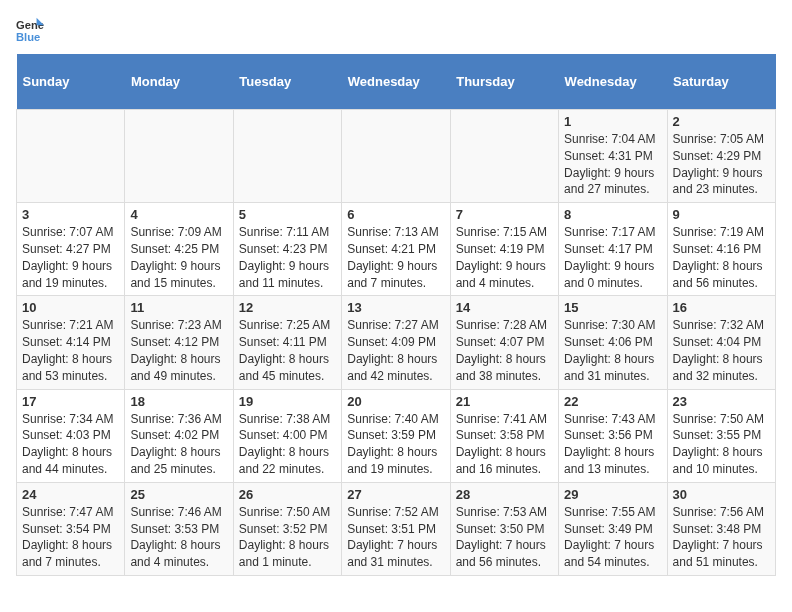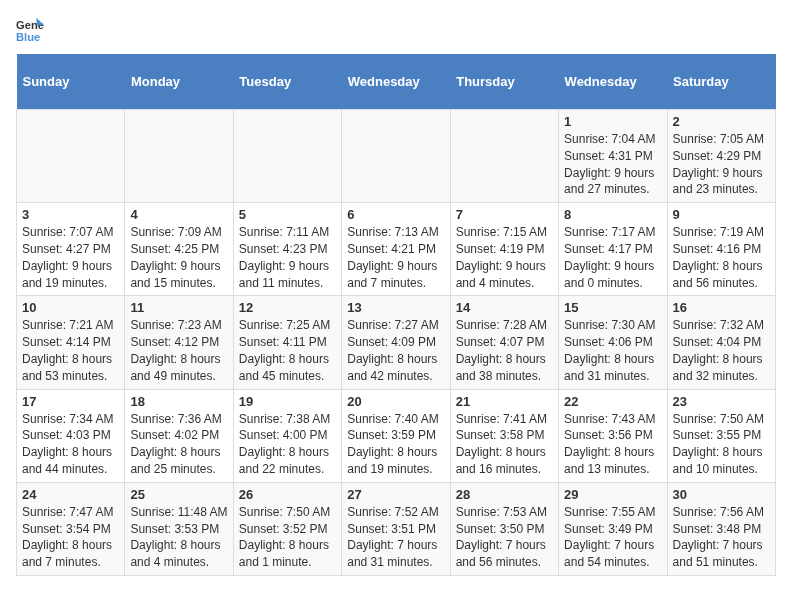--- a/index.html
+++ b/index.html
@@ -231,21 +231,21 @@
           <div class="day-info"><span>Sunrise: 7:50 AM</span><br><span>Sunset: 3:55 PM</span><br><span>Daylight: 8 hours and 10 minutes.</span></div>
         </td>
       </tr>
       <tr>
         <td>
           <div class="day-number">24</div>
           <div class="day-info"><span>Sunrise: 7:47 AM</span><br><span>Sunset: 3:54 PM</span><br><span>Daylight: 8 hours and 7 minutes.</span></div>
         </td>
         <td>
           <div class="day-number">25</div>
-          <div class="day-info"><span>Sunrise: 11:48 AM</span><br><span>Sunset: 3:53 PM</span><br><span>Daylight: 8 hours and 4 minutes.</span></div>
+          <div class="day-info"><span>Sunrise: 7:46 AM</span><br><span>Sunset: 3:53 PM</span><br><span>Daylight: 8 hours and 4 minutes.</span></div>
         </td>
         <td>
           <div class="day-number">26</div>
           <div class="day-info"><span>Sunrise: 7:50 AM</span><br><span>Sunset: 3:52 PM</span><br><span>Daylight: 8 hours and 1 minute.</span></div>
         </td>
         <td>
           <div class="day-number">27</div>
           <div class="day-info"><span>Sunrise: 7:52 AM</span><br><span>Sunset: 3:51 PM</span><br><span>Daylight: 7 hours and 31 minutes.</span></div>
         </td>
         <td>

